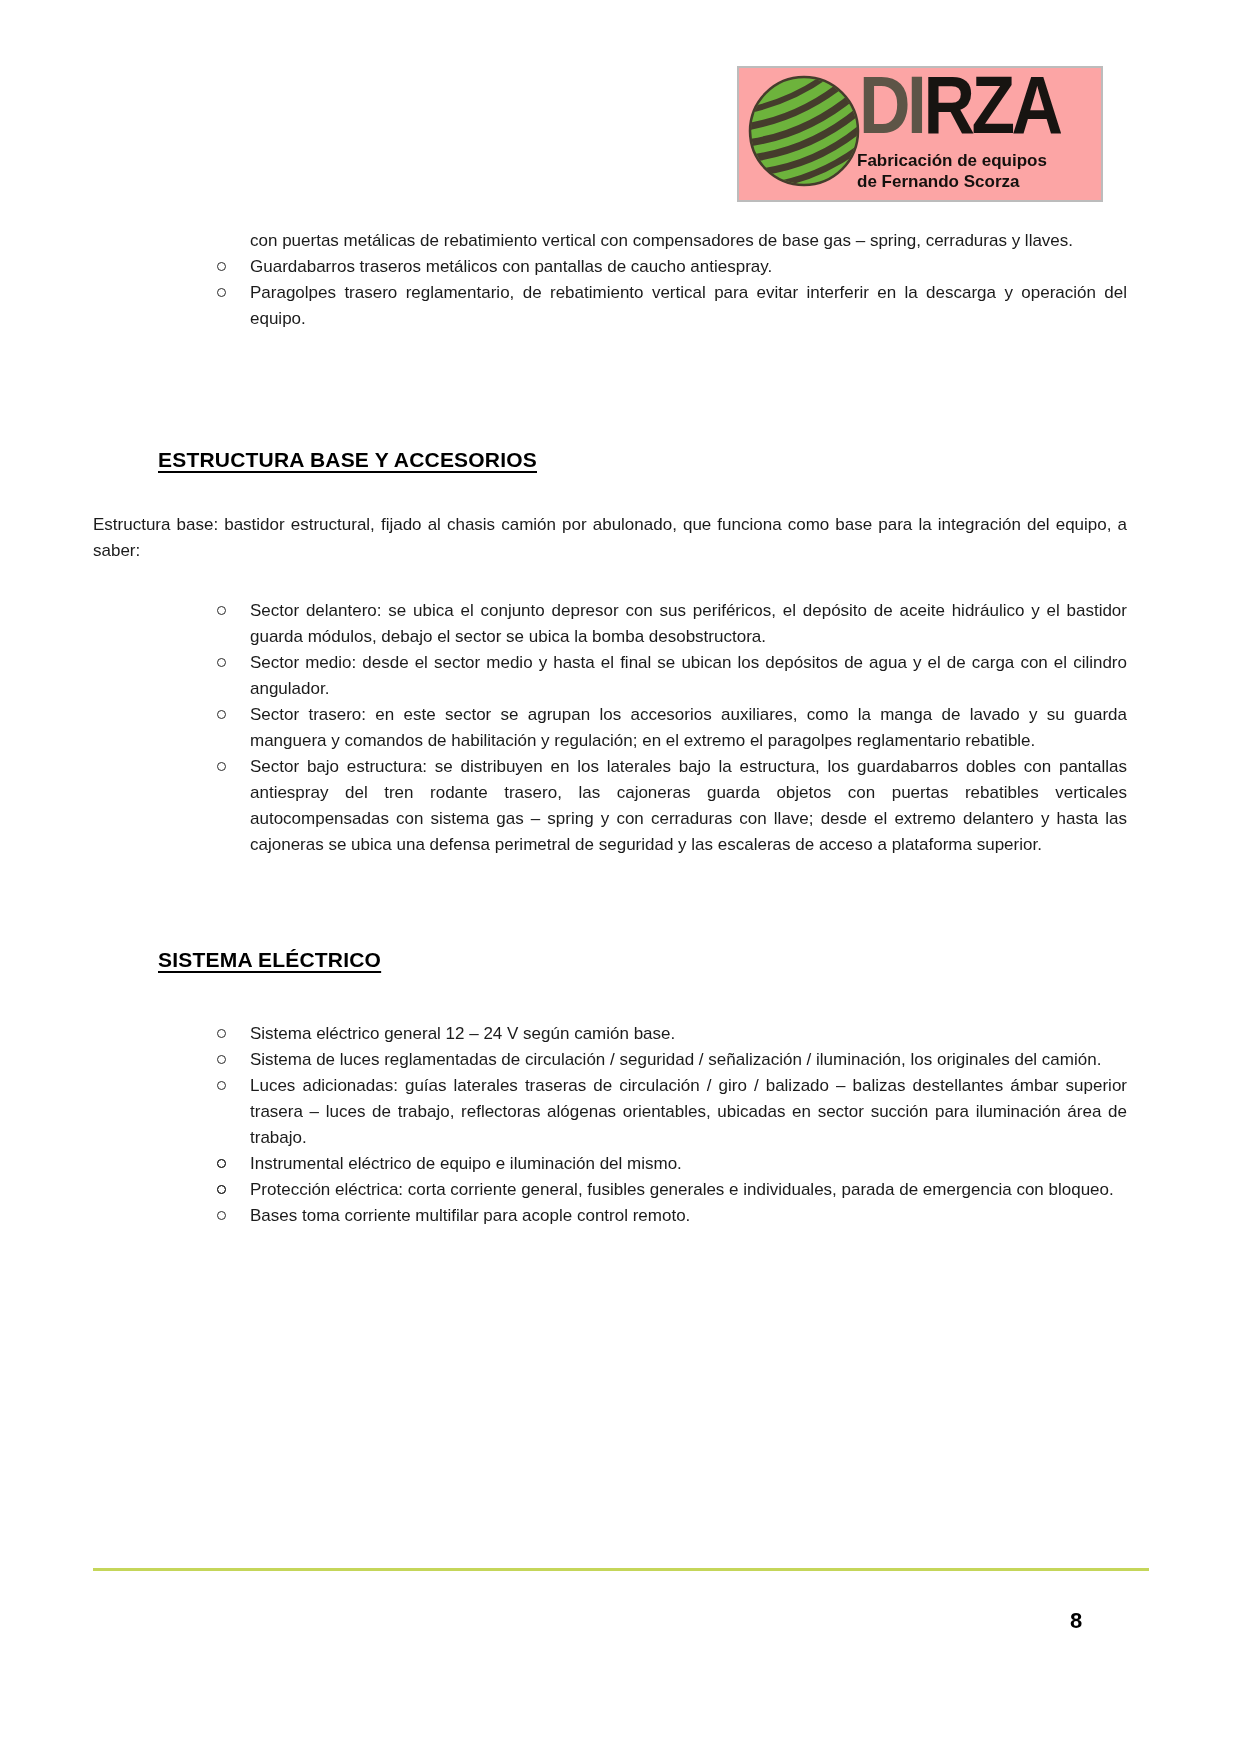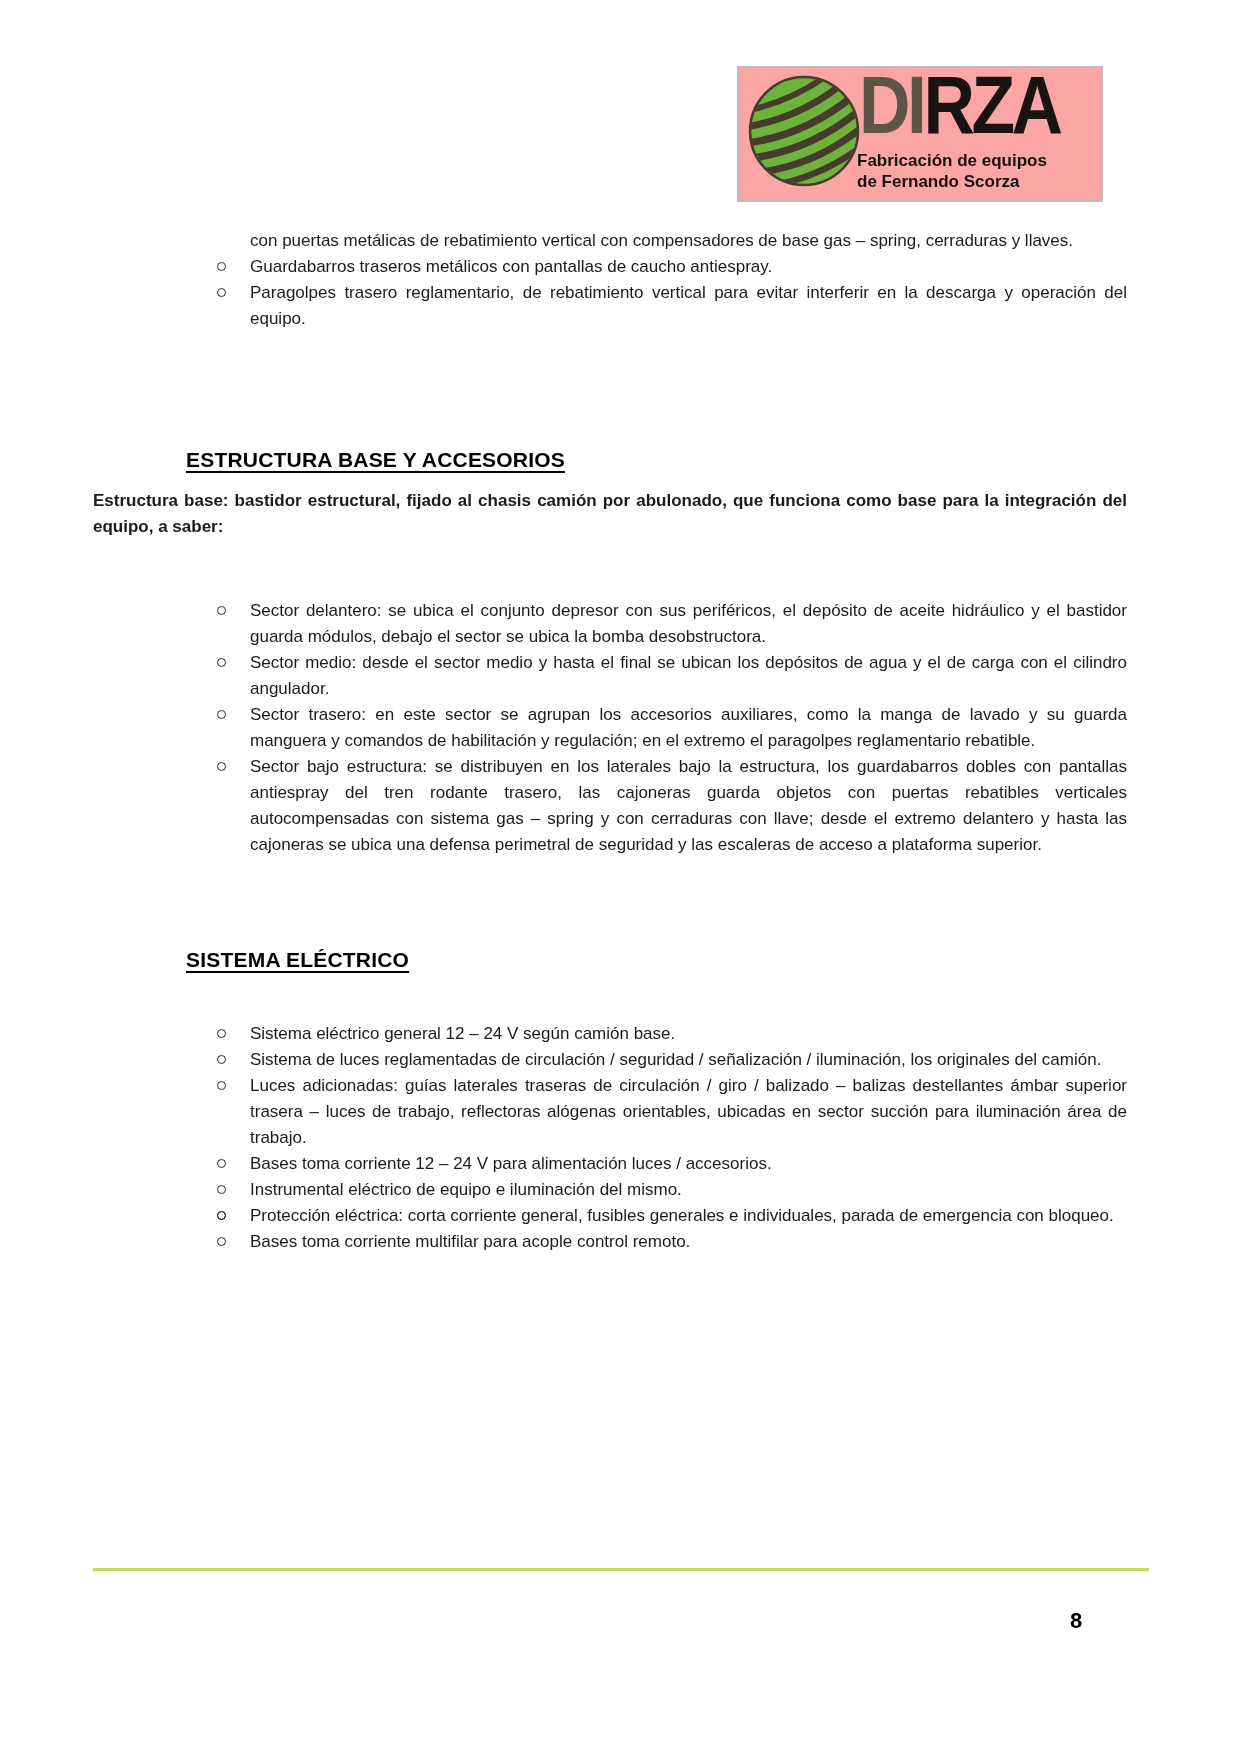--- a/index.html
+++ b/index.html
@@ -56,26 +56,25 @@
   .li-text { text-align:justify; }
 
   .sec-heading {
     position:absolute; left:65px;
     font-size:21px; font-weight:bold; color:#000;
     text-decoration:underline;
     text-decoration-thickness:2px;
     text-underline-offset:4px;
     letter-spacing:0.2px;
     white-space:nowrap;
-    margin-left:28px;
   }
   #h-estructura { top:448px; }
   #h-sistema   { top:948px; }
 
-  .para { position:absolute; top:488px; left:0; width:1034px; text-align:justify;font-weight:bold; }
+  .para { position:absolute; top:512px; left:0; width:1034px; text-align:justify; }
 
   
   .footer-rule {
     position:absolute; left:93px; top:1560px;
     width:1056px; height:3px;
     border:0;
   }
   .page-number {
     position:absolute; left:1058px; top:1608px;
     width:36px; text-align:center;
@@ -161,21 +160,20 @@
       <div class="li">
         <span class="bullet"></span>
         <div class="li-text">Sistema de luces reglamentadas de circulación / seguridad / señalización / iluminación, los originales del camión.</div>
       </div>
       <div class="li">
         <span class="bullet"></span>
         <div class="li-text">Luces adicionadas: guías laterales traseras de circulación / giro / balizado – balizas destellantes ámbar superior trasera – luces de trabajo, reflectoras alógenas orientables, ubicadas en sector succión para iluminación área de trabajo.</div>
       </div>
       <div class="li">
         <span class="bullet"></span>
-        <div class="li-text">Bases toma corriente 12 – 24 V para alimentación luces / accesorios.</div>
       </div>
       <div class="li">
         <span class="bullet"></span>
         <div class="li-text">Instrumental eléctrico de equipo e iluminación del mismo.</div>
       </div>
       <div class="li">
         <span class="bullet"></span>
       </div>
       <div class="li">
         <span class="bullet"></span>

